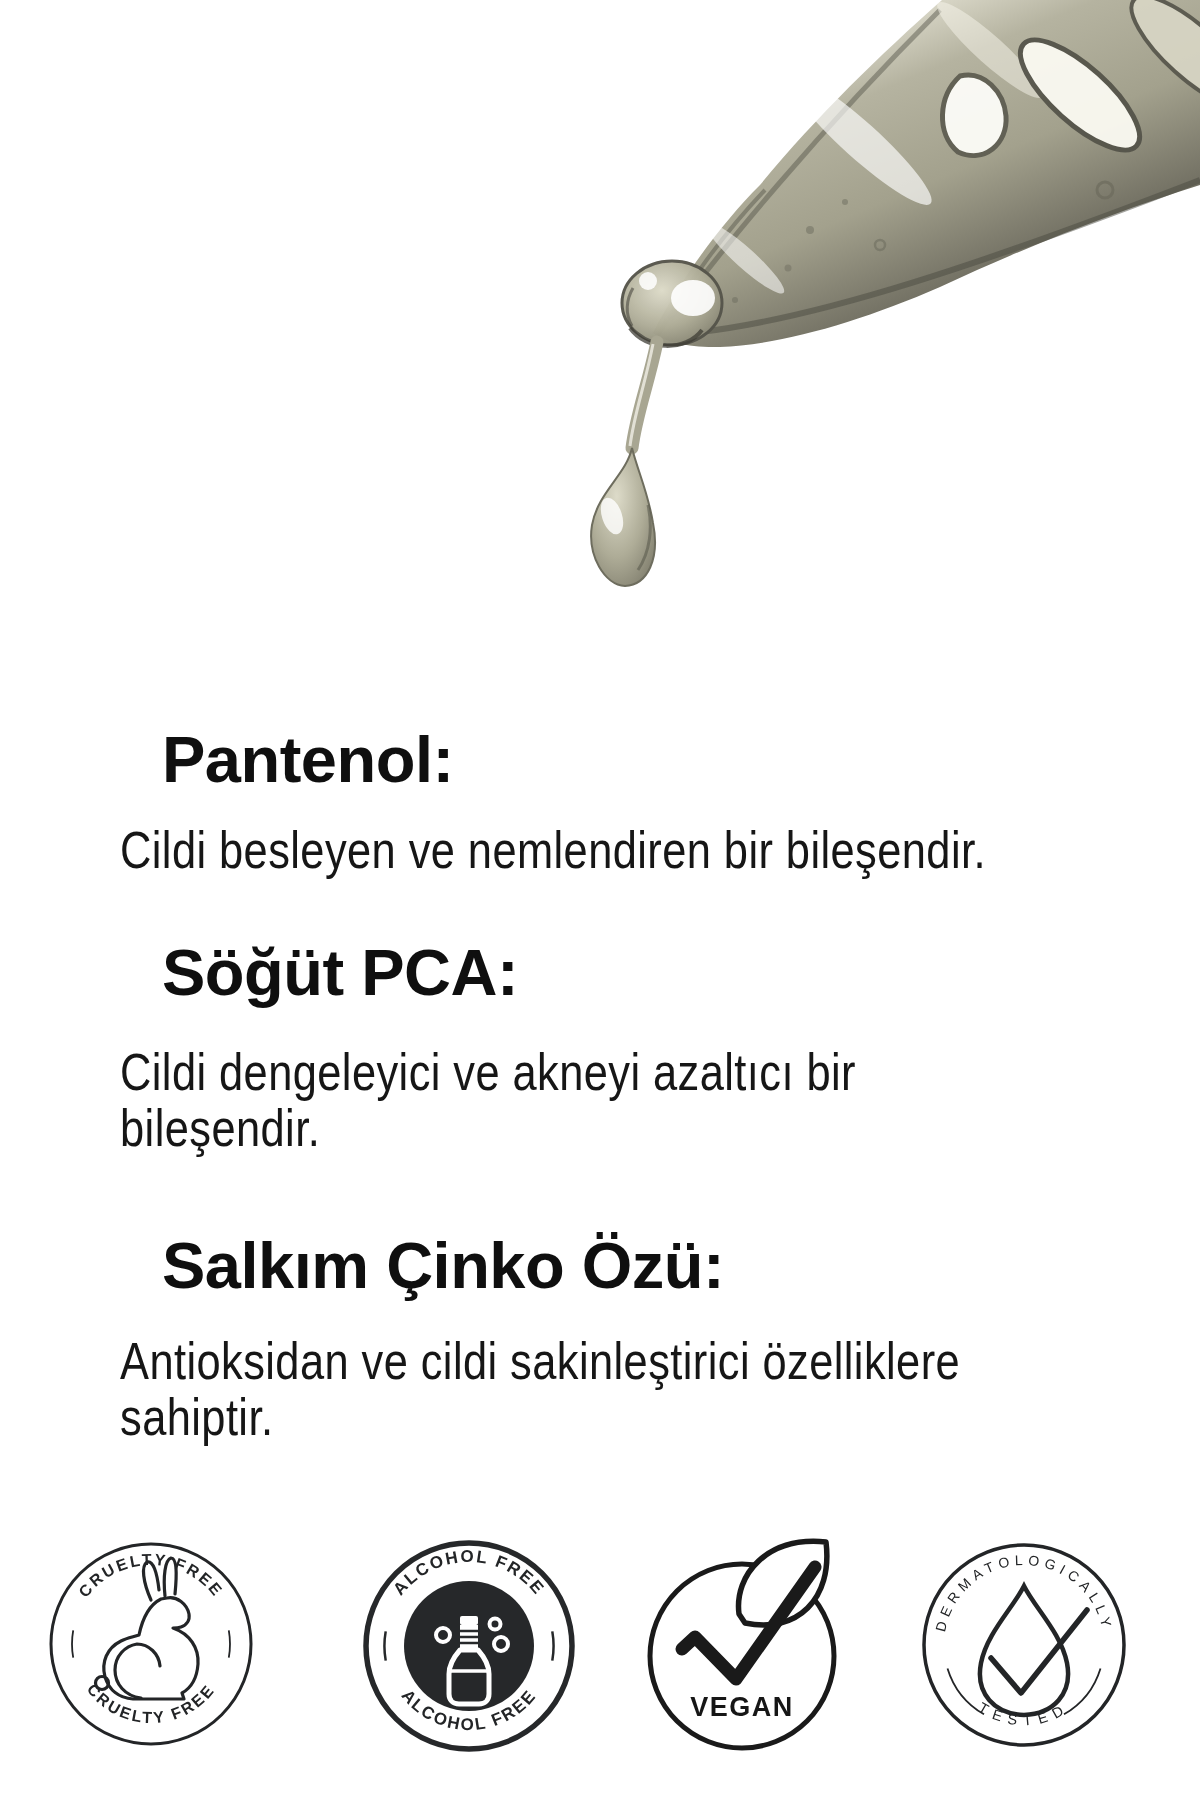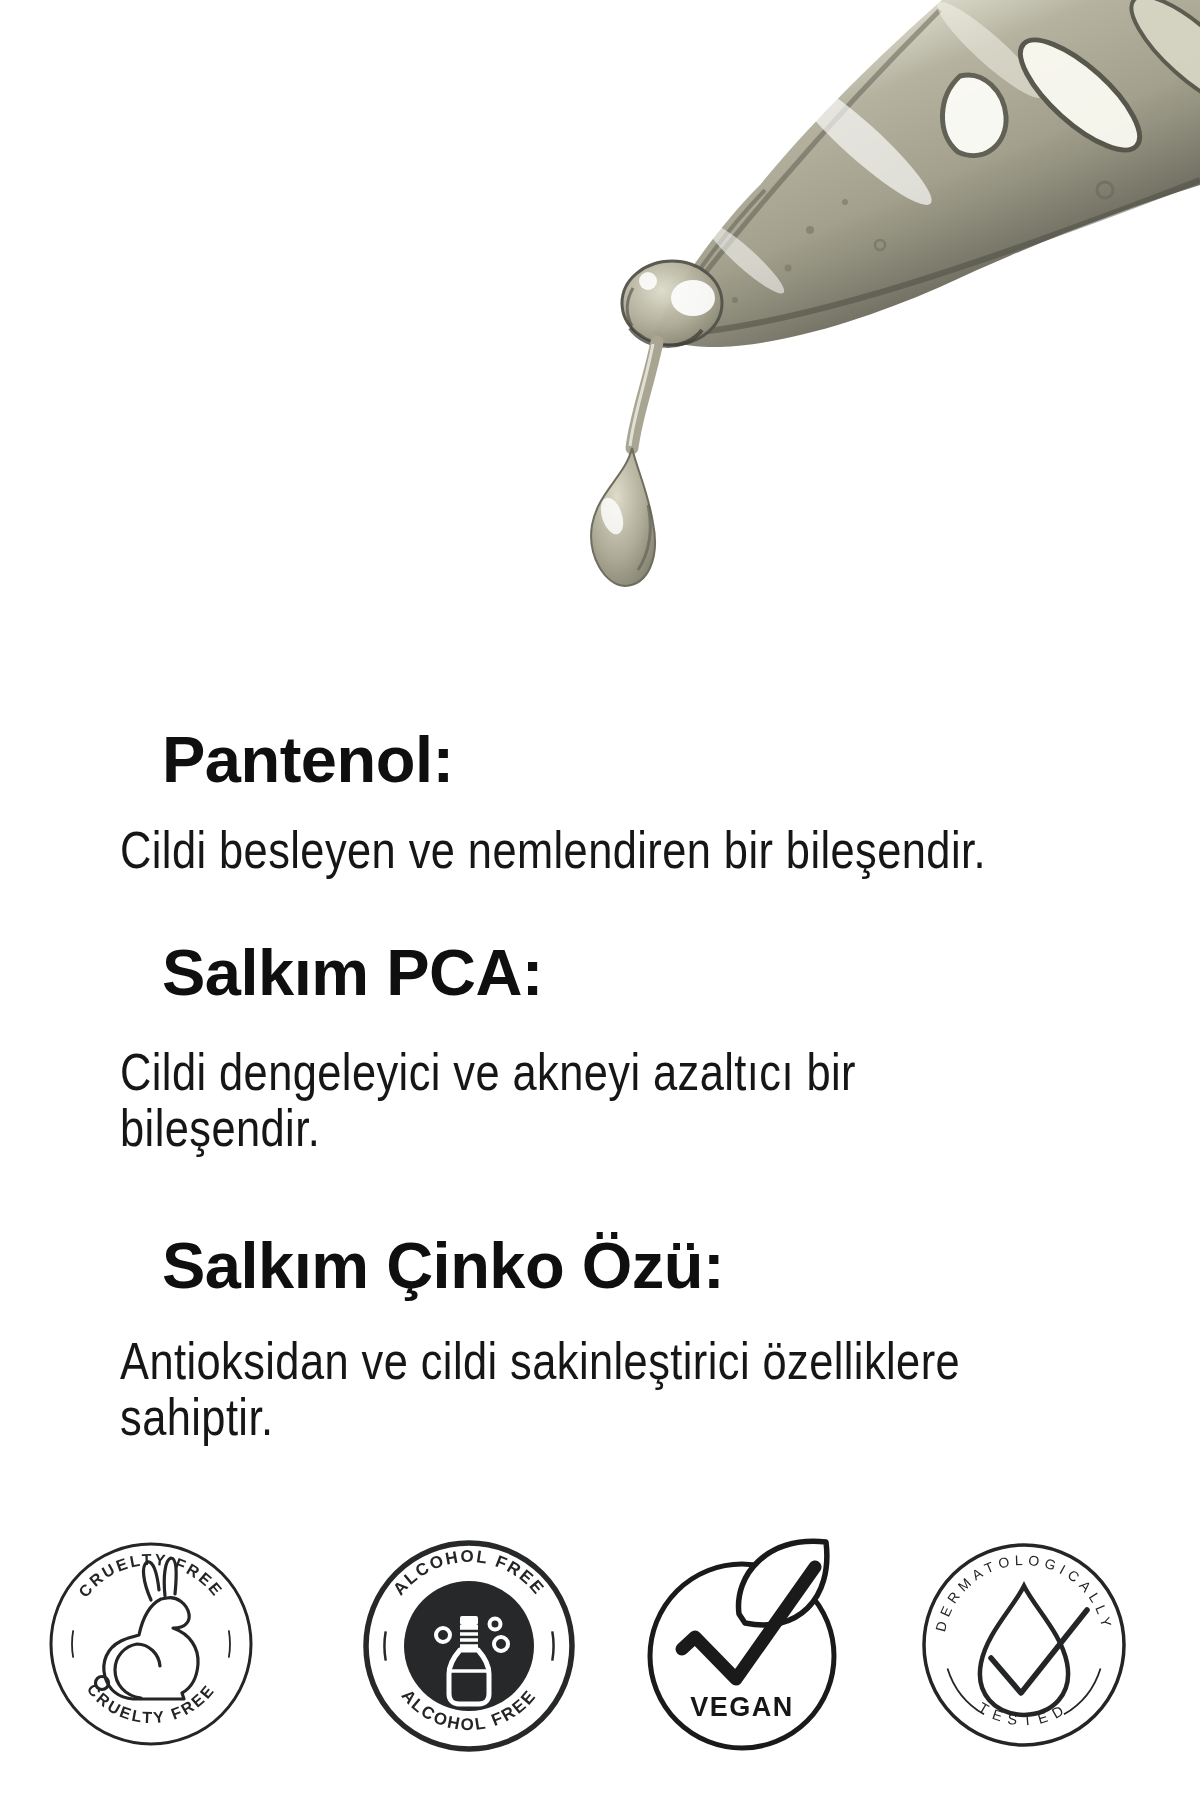--- a/index.html
+++ b/index.html
@@ -93,21 +93,21 @@
 
     <path d="M 72,448 C 66,475 38,492 32,525 C 27,556 45,585 65,586
          C 88,585 100,558 93,523 C 88,492 78,472 72,448 Z" fill="url(#dropg)" stroke="#6e6d5e" stroke-width="2"></path>
     <ellipse cx="52" cy="516" rx="10" ry="19" transform="rotate(-18 52 516)" fill="#ffffff" opacity="0.8"></ellipse>
     <path d="M 88,505 C 93,528 90,552 78,570" fill="none" stroke="#5c5b4e" stroke-width="3" opacity="0.6"></path>
   </svg>
 
   <h2 id="h1" class="heading">Pantenol:</h2>
   <p id="p1" class="para">Cildi besleyen ve nemlendiren bir bileşendir.</p>
 
-  <h2 id="h2" class="heading">Salkım PCA:</h2>
+  <h2 id="h2" class="heading">Söğüt PCA:</h2>
   <p id="p2" class="para">Cildi dengeleyici ve akneyi azaltıcı bir
 bileşendir.</p>
 
   <h2 id="h3" class="heading">Salkım Çinko Özü:</h2>
   <p id="p3" class="para">Antioksidan ve cildi sakinleştirici özelliklere
 sahiptir.</p>
 
   <svg id="badge-cruelty" class="badge" viewBox="0 0 212 212">
     <defs>
       <path id="b1t" d="M 27,106 A 79,79 0 0 1 185,106"></path>

